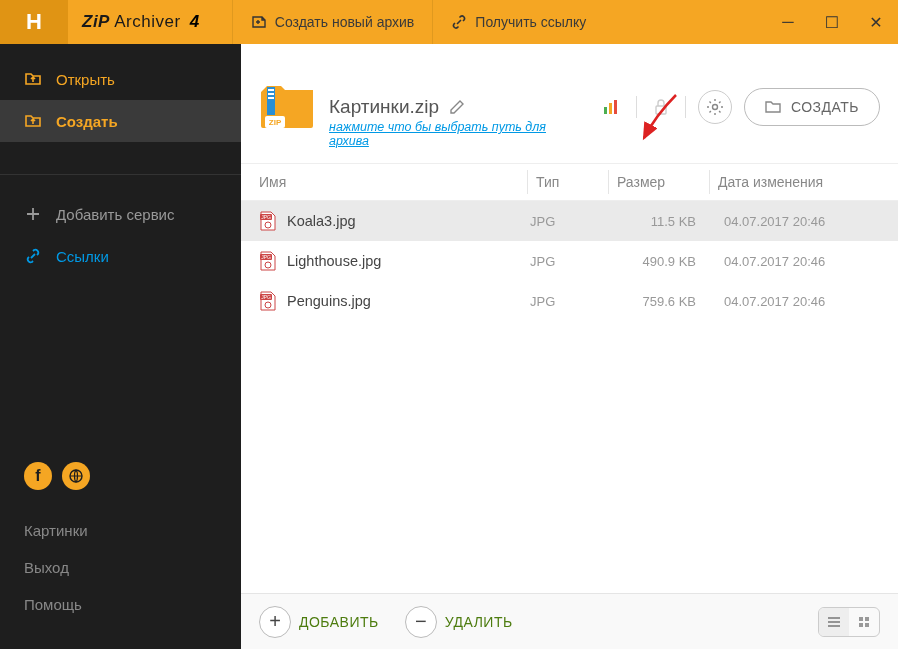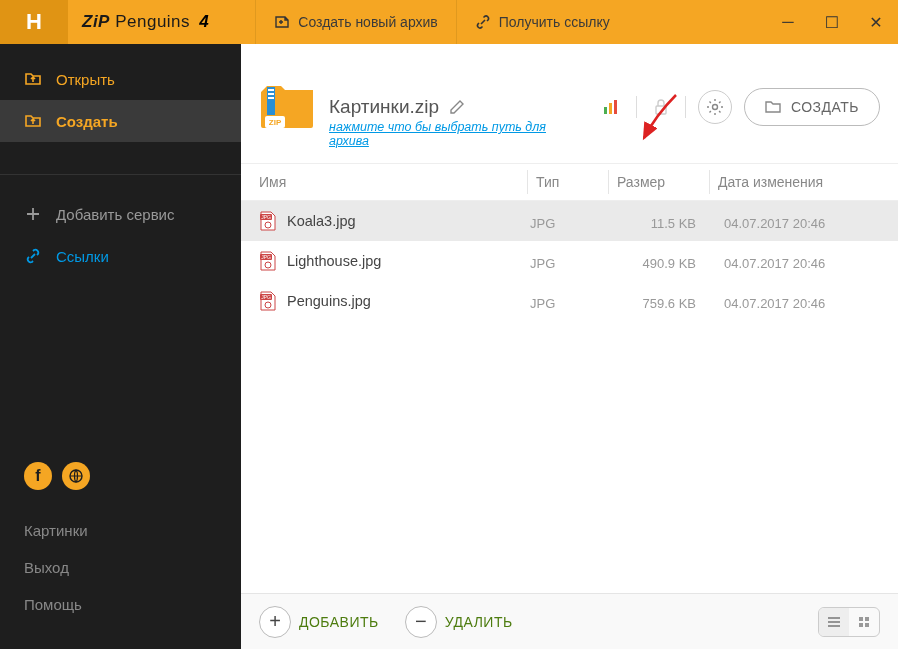--- a/index.html
+++ b/index.html
@@ -3,21 +3,21 @@
 <meta charset="utf-8">
 <style>
 * { margin: 0; padding: 0; box-sizing: border-box; font-family: "Segoe UI", Arial, sans-serif; }
 body { background: #fff; width: 898px; height: 649px; overflow: hidden; }
 
 .titlebar { height: 44px; background: #f5a623; display: flex; align-items: center; }
 .logo-block { width: 68px; height: 44px; background: #e09414; display: flex; align-items: center; justify-content: center; color: #fff; font-size: 22px; font-weight: bold; }
 .brand { margin-left: 14px; color: #1a1a1a; font-size: 17px; font-weight: 500; letter-spacing: .5px; }
 .brand b { font-weight: 800; font-style: italic; }
 .brand .ver { color: #000; margin-left: 4px; font-weight: 700; font-style: italic; }
-.title-actions { margin-left: 46px; display: flex; height: 100%; }
+.title-actions { margin-left: 32px; display: flex; height: 100%; }
 .title-action { display: flex; align-items: center; padding: 0 18px; color: #3a3a3a; font-size: 14px; cursor: pointer; border-left: 1px solid #e0991e; }
 .title-action svg { margin-right: 8px; }
 .win-controls { margin-left: auto; display: flex; height: 100%; }
 .win-btn { width: 44px; display: flex; align-items: center; justify-content: center; color: #333; font-size: 16px; cursor: pointer; }
 
 .body { display: flex; height: 605px; }
 
 .sidebar { width: 241px; background: #1e1e1e; display: flex; flex-direction: column; gap: 12px; }
 .side-top { padding: 14px 0; }
 .side-item { display: flex; align-items: center; padding: 12px 24px; color: #f5a623; font-size: 15px; cursor: pointer; gap: 14px; }
@@ -46,21 +46,21 @@
 .create-btn { height: 38px; padding: 0 20px; border: 1px solid #bbb; border-radius: 19px; display: flex; align-items: center; gap: 10px; color: #666; font-size: 14px; font-weight: 500; cursor: pointer; letter-spacing: .5px; }
 
 .columns { display: flex; padding: 10px 18px; border-bottom: 1px solid #eee; color: #888; font-size: 14px; }
 .col-name { flex: 1; }
 .col-type { width: 80px; }
 .col-size { width: 100px; }
 .col-date { width: 170px; }
 .col-sep { width: 1px; background: #e5e5e5; margin: -4px 0; }
 
 .file-list { flex: 1; overflow: auto; }
-.file-row { display: flex; align-items: flex-end; padding: 10px 18px; font-size: 14.5px; color: #444; }
+.file-row { display: flex; align-items: center; padding: 10px 18px; font-size: 14.5px; color: #444; }
 .file-row.sel { background: #eaeaea; }
 .file-row .col-name { display: flex; align-items: center; gap: 10px; }
 .file-row .col-type, .file-row .col-size, .file-row .col-date { color: #999; font-size: 13px; }
 .fico { width: 18px; height: 20px; position: relative; }
 
 .footer { height: 56px; border-top: 1px solid #e5e5e5; background: #f9f9f9; display: flex; align-items: center; padding: 0 18px; gap: 8px; }
 .round-btn { width: 32px; height: 32px; border: 1px solid #bbb; border-radius: 50%; background: #fff; display: flex; align-items: center; justify-content: center; font-size: 20px; color: #444; cursor: pointer; }
 .footer-label { color: #4d7c0f; font-size: 14px; letter-spacing: .5px; margin-right: 18px; }
 .view-toggle { margin-left: auto; display: flex; border: 1px solid #ccc; border-radius: 6px; overflow: hidden; }
 .view-btn { width: 30px; height: 28px; display: flex; align-items: center; justify-content: center; color: #888; cursor: pointer; }
@@ -68,21 +68,21 @@
 
 .arrow { position: absolute; left: 395px; top: 46px; pointer-events: none; z-index: 10; }
 </style>
 </head>
 <body>
 
 <div class="titlebar">
   <div class="logo-block">H</div>
   <div class="brand">
     <b>ZiP</b>
-    <span>Penguins</span>
+    <span>Archiver</span>
     <span class="ver">4</span>
   </div>
   <div class="title-actions">
     <div class="title-action">
       <svg width="16" height="16" viewBox="0 0 16 16">
           <path fill="none" stroke="#333" stroke-width="1.4" d="M2 3h9l3 3v7H2z M11 3v3h3 M5 8h4 M7 6v4"></path>
         </svg>
       <span>Создать новый архив</span>
     </div>
     <div class="title-action">

